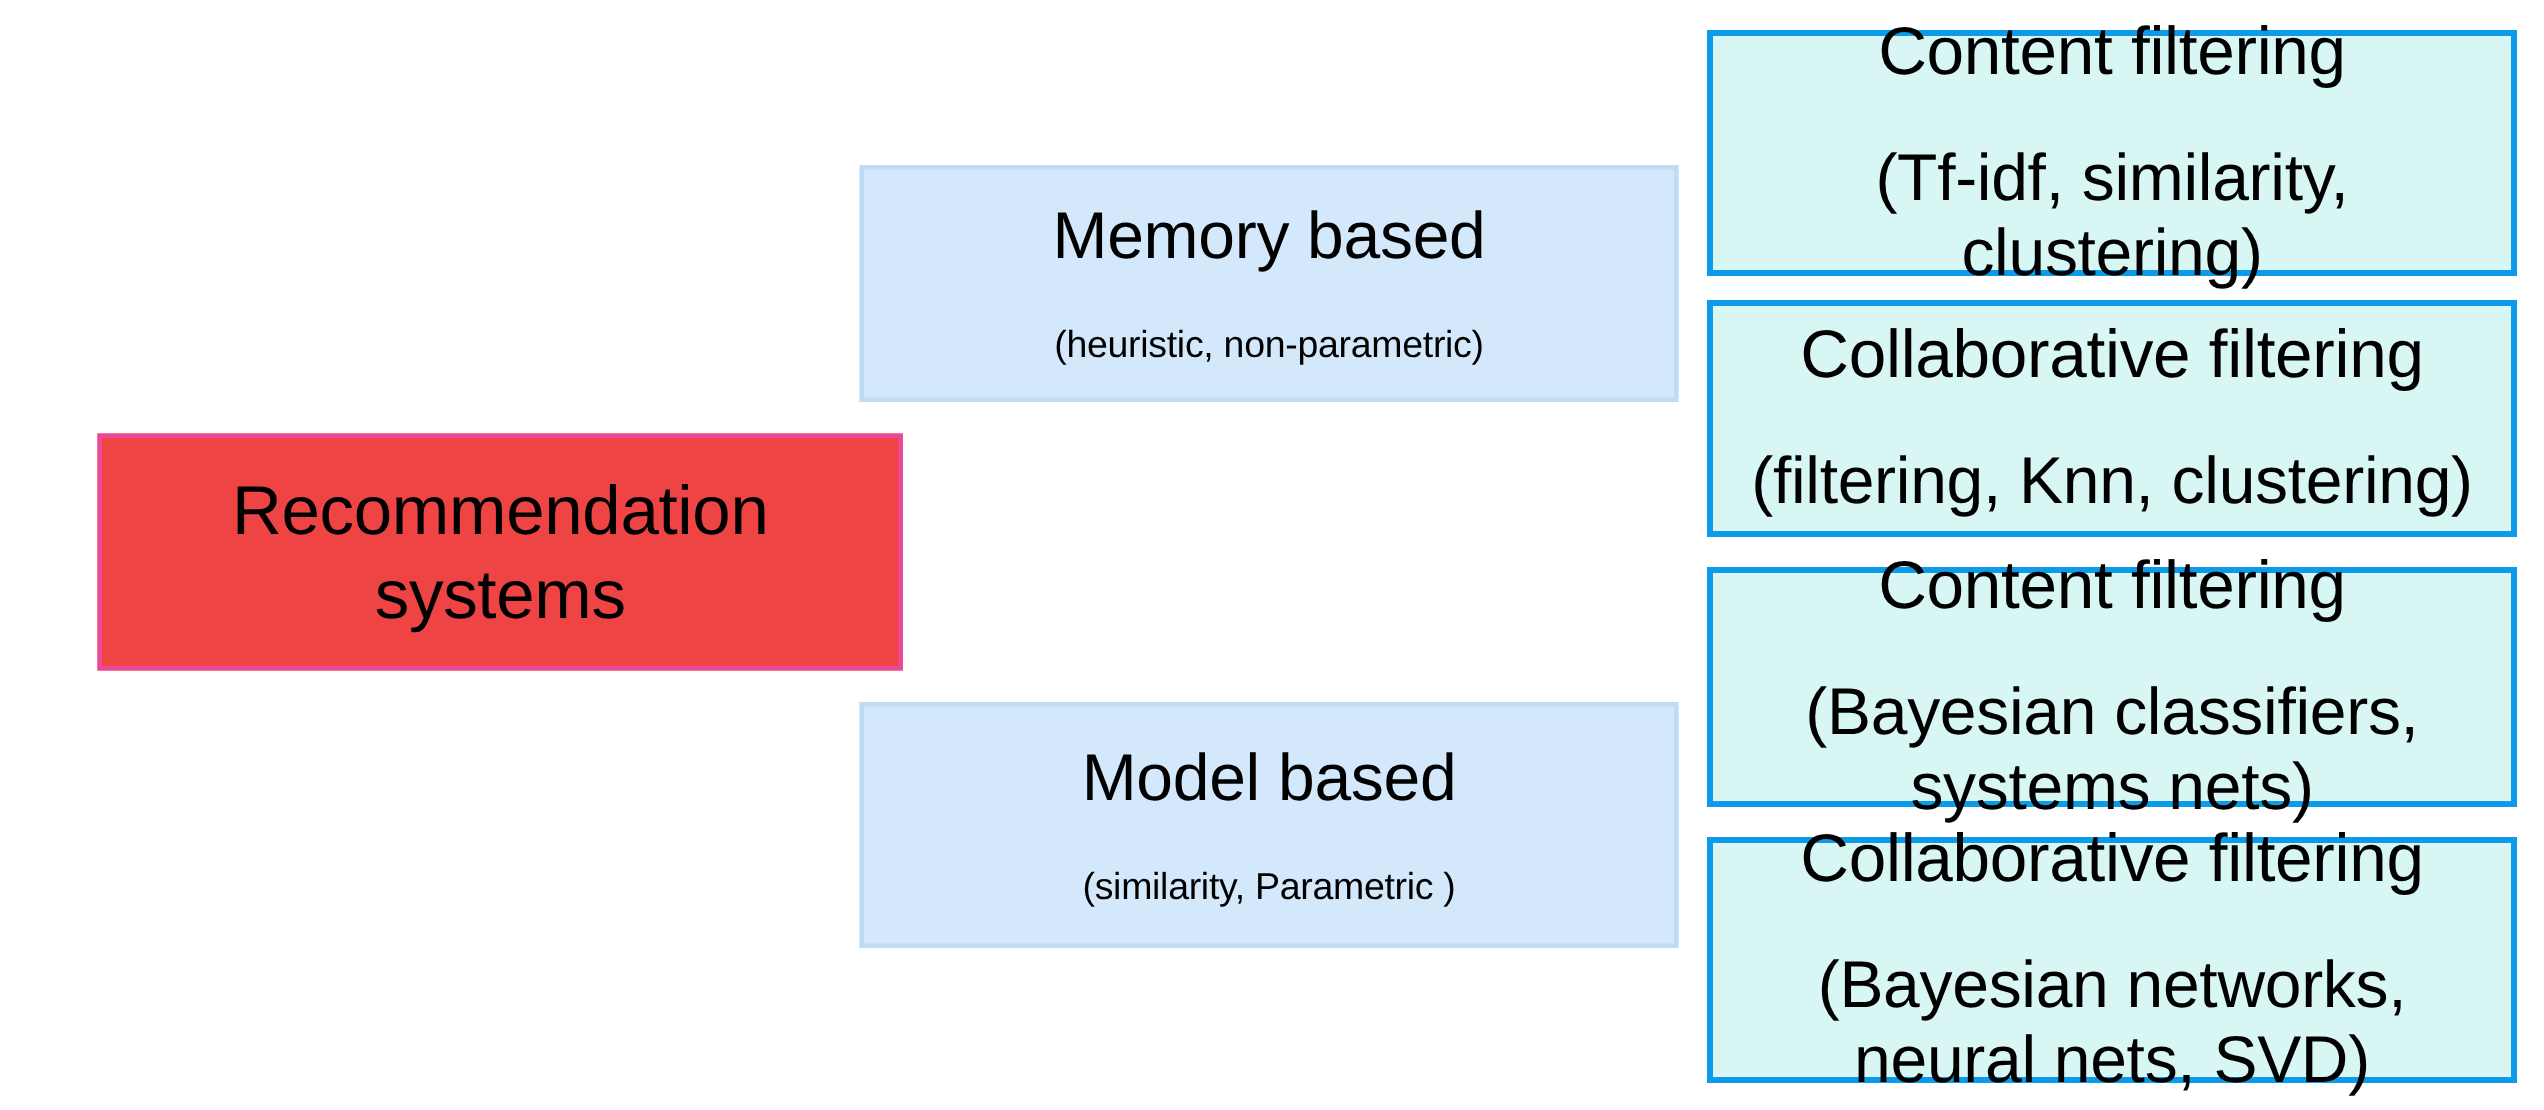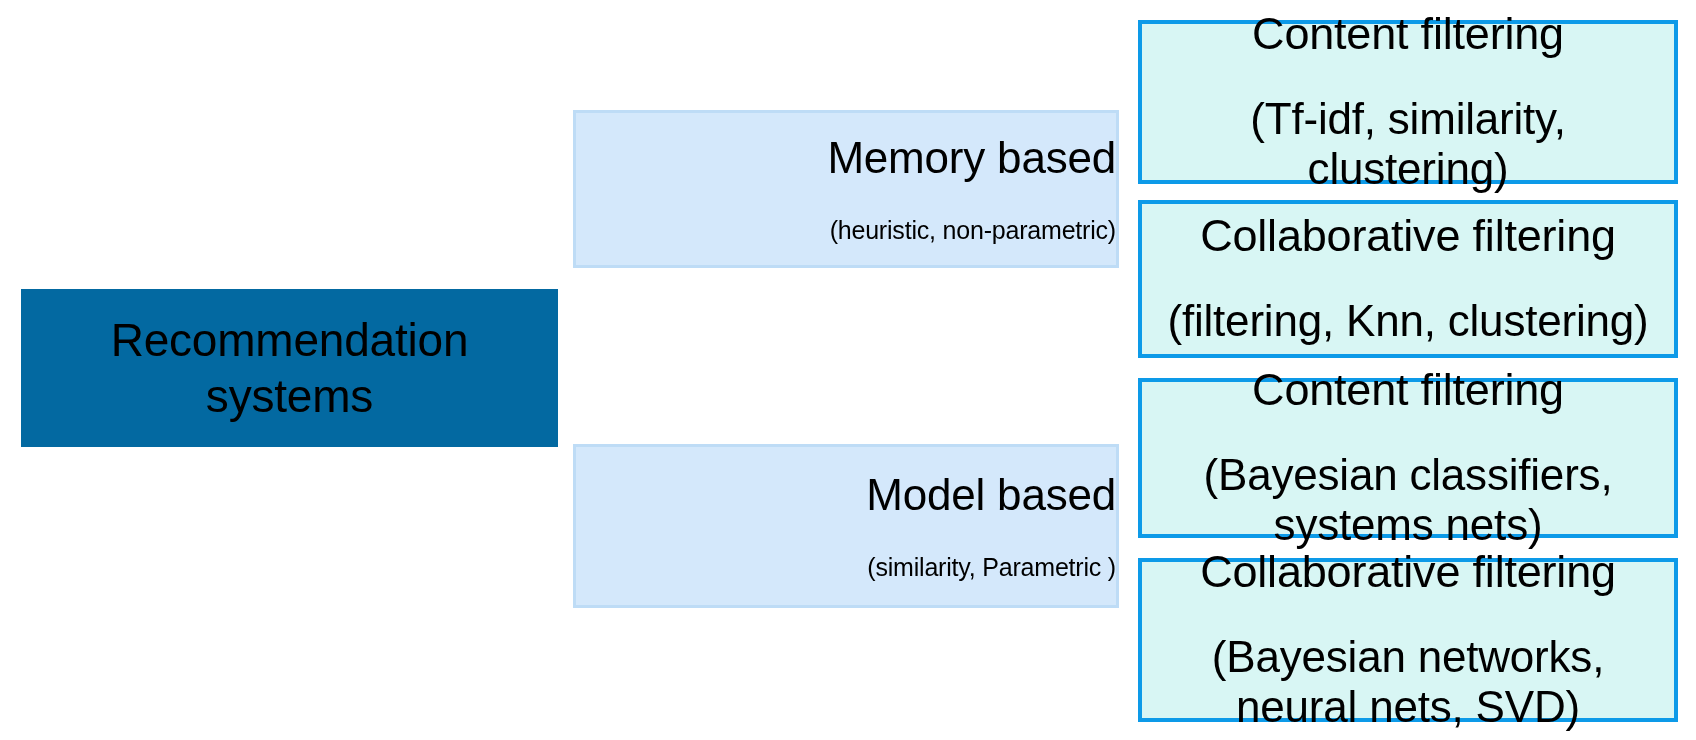--- a/index.html
+++ b/index.html
@@ -40,34 +40,34 @@
     white-space: nowrap;
   }
   .node .sub {
     display: block;
     font-weight: 400;
     letter-spacing: -0.2px;
   }
 
   
   .node--root {
-    background: #0369a1;
-    border: 3px solid #0369a1;
+    background: #ef4444;
+    border: 3px solid #ec4899;
+    margin-left: 44px;
   }
   .node--root .title {
     font-size: 46px;
     line-height: 1.22;
     white-space: normal;
   }
 
   
   .node--mid {
     background: #d4e8fb;
     border: 3px solid #bedcf6;
-    align-items: flex-end;
   }
   .node--mid .title {
     font-size: 44px;
     margin-bottom: 2px;
   }
   .node--mid .sub {
     font-size: 25px;
   }
 
   
@@ -92,21 +92,21 @@
 
   <div class="node node--root" style="left:21px; top:289px; width:537px; height:158px;">
     <span class="title">Recommendation systems</span>
   </div>
 
   <div class="node node--mid" style="left:573px; top:110px; width:546px; height:158px;">
     <span class="title">Memory based</span>
     <span class="sub">(heuristic, non-parametric)</span>
   </div>
 
-  <div class="node node--mid" style="left:573px; top:444px; width:546px; height:164px;">
+  <div class="node node--mid" style="left:573px; top:468px; width:546px; height:164px;">
     <span class="title">Model based</span>
     <span class="sub">(similarity, Parametric )</span>
   </div>
 
   <div class="node node--leaf" style="left:1138px; top:20px; width:540px; height:164px;">
     <span class="title">Content filtering</span>
     <span class="sub">(Tf-idf, similarity, clustering)</span>
   </div>
 
   <div class="node node--leaf" style="left:1138px; top:200px; width:540px; height:158px;">

